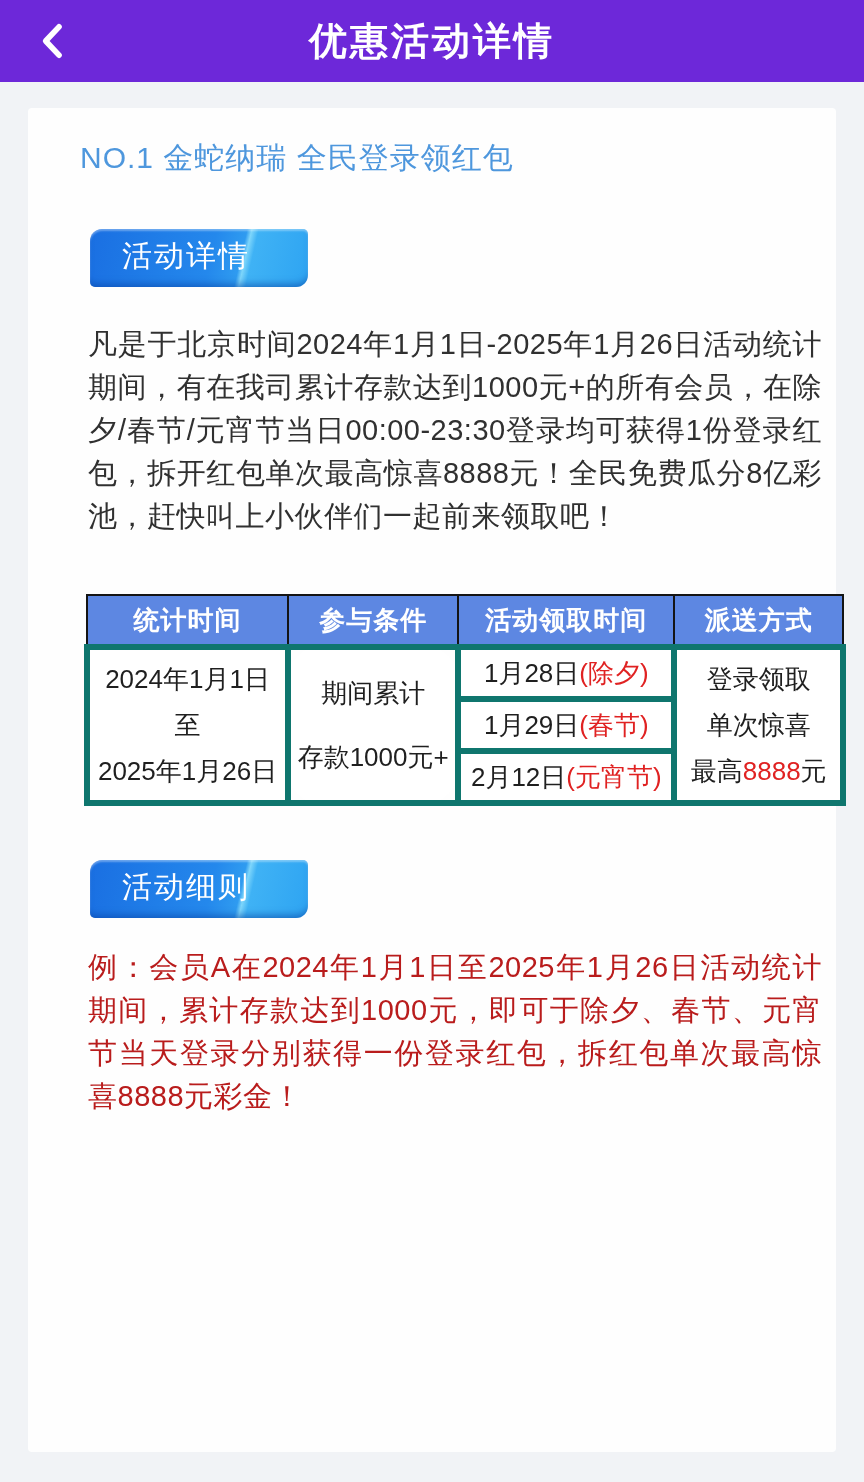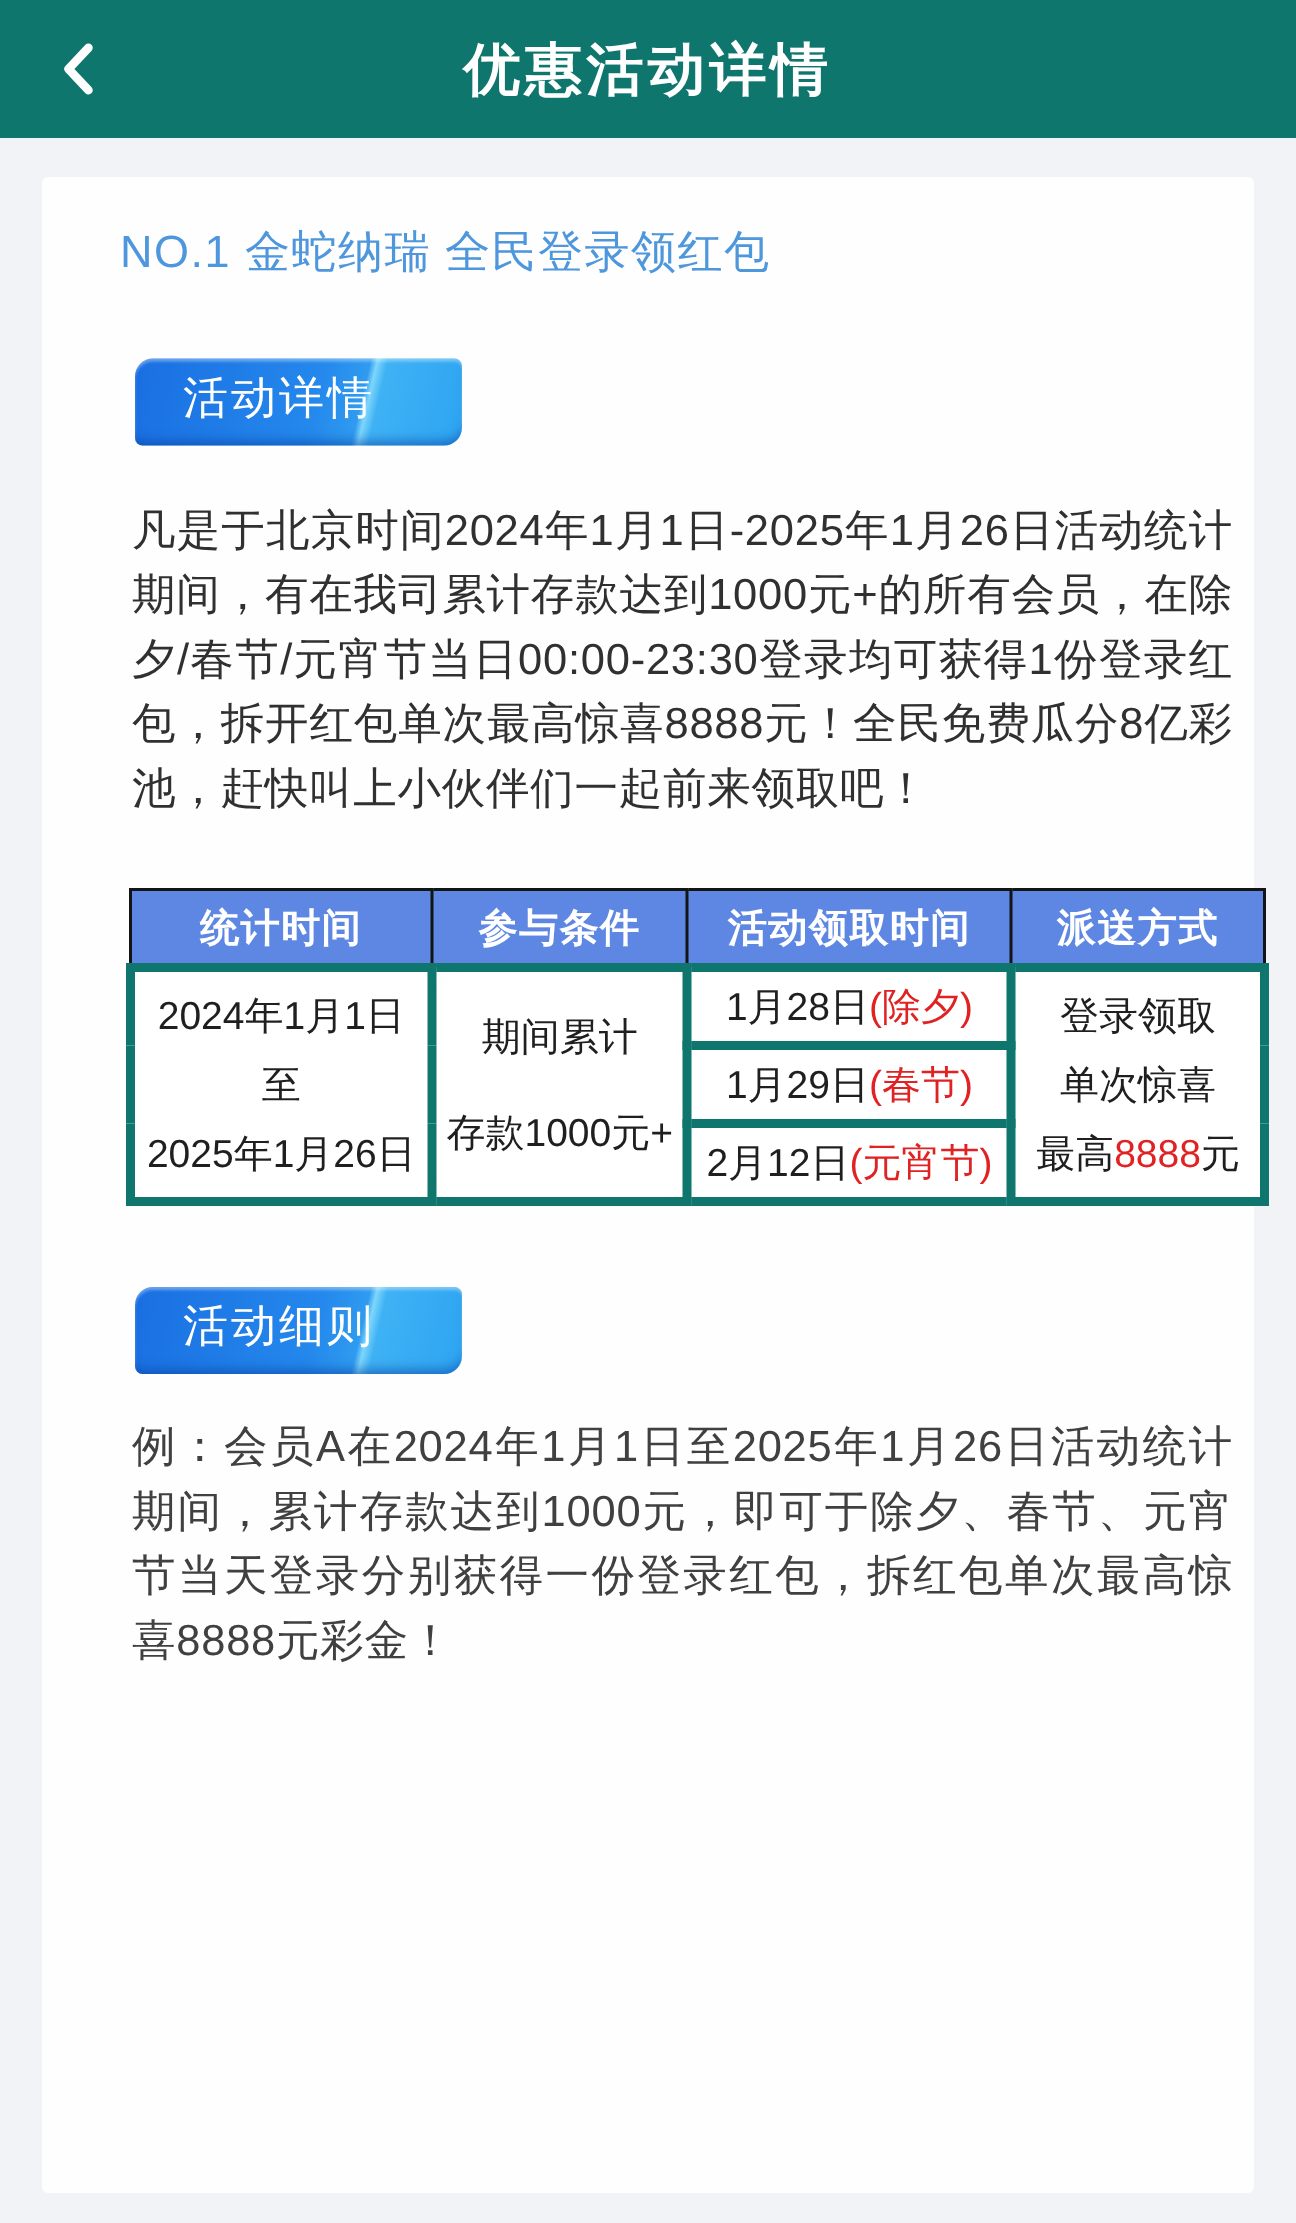--- a/index.html
+++ b/index.html
@@ -4,21 +4,21 @@
 <style>
   html,body{margin:0;padding:0;}
   body{
     width:864px;height:1482px;overflow:hidden;
     background:#f1f3f6;
     font-family:"Liberation Sans","DejaVu Sans",sans-serif;
     color:#2e2e2e;
   }
   
   .appbar{
-    position:relative;height:92px;background:#0f766e;
+    position:relative;height:82px;background:#6d28d9;
     display:flex;align-items:center;justify-content:center;text-align:center;
   }
   .back-btn{
     position:absolute;left:30px;top:50%;transform:translateY(-50%);
     width:48px;height:48px;display:flex;align-items:center;justify-content:center;
     cursor:pointer;background:none;border:none;padding:0;
   }
   .appbar-title{
     color:#ffffff;font-size:38px;font-weight:bold;letter-spacing:3px;
   }
@@ -47,23 +47,23 @@
                inset 0 2px 2px rgba(255,255,255,.35);
   }
   .badge.details{margin-bottom:36px;}
   .badge.rules{margin-top:54px;margin-bottom:28px;}
   
   .para{
     margin:0 0 0 26px;width:734px;
     font-size:29px;line-height:43px;color:#303030;
     letter-spacing:.5px;text-align:justify;
   }
-  .para.desc{margin-bottom:44px;}
+  .para.desc{margin-bottom:56px;}
   .para.note{color:#e02222;margin-bottom:54px;}
-  .para.example{color:#404040;}
+  .para.example{color:#b91c1c;}
   
   table.promo-table{
     border-collapse:collapse;margin-left:22px;margin-bottom:0;
     width:762px;table-layout:fixed;
   }
   .promo-table th{
     background:#5d87e2;color:#ffffff;font-size:26px;font-weight:bold;
     border:2px solid #141414;height:48px;letter-spacing:1px;padding:0;
   }
   .promo-table td{

